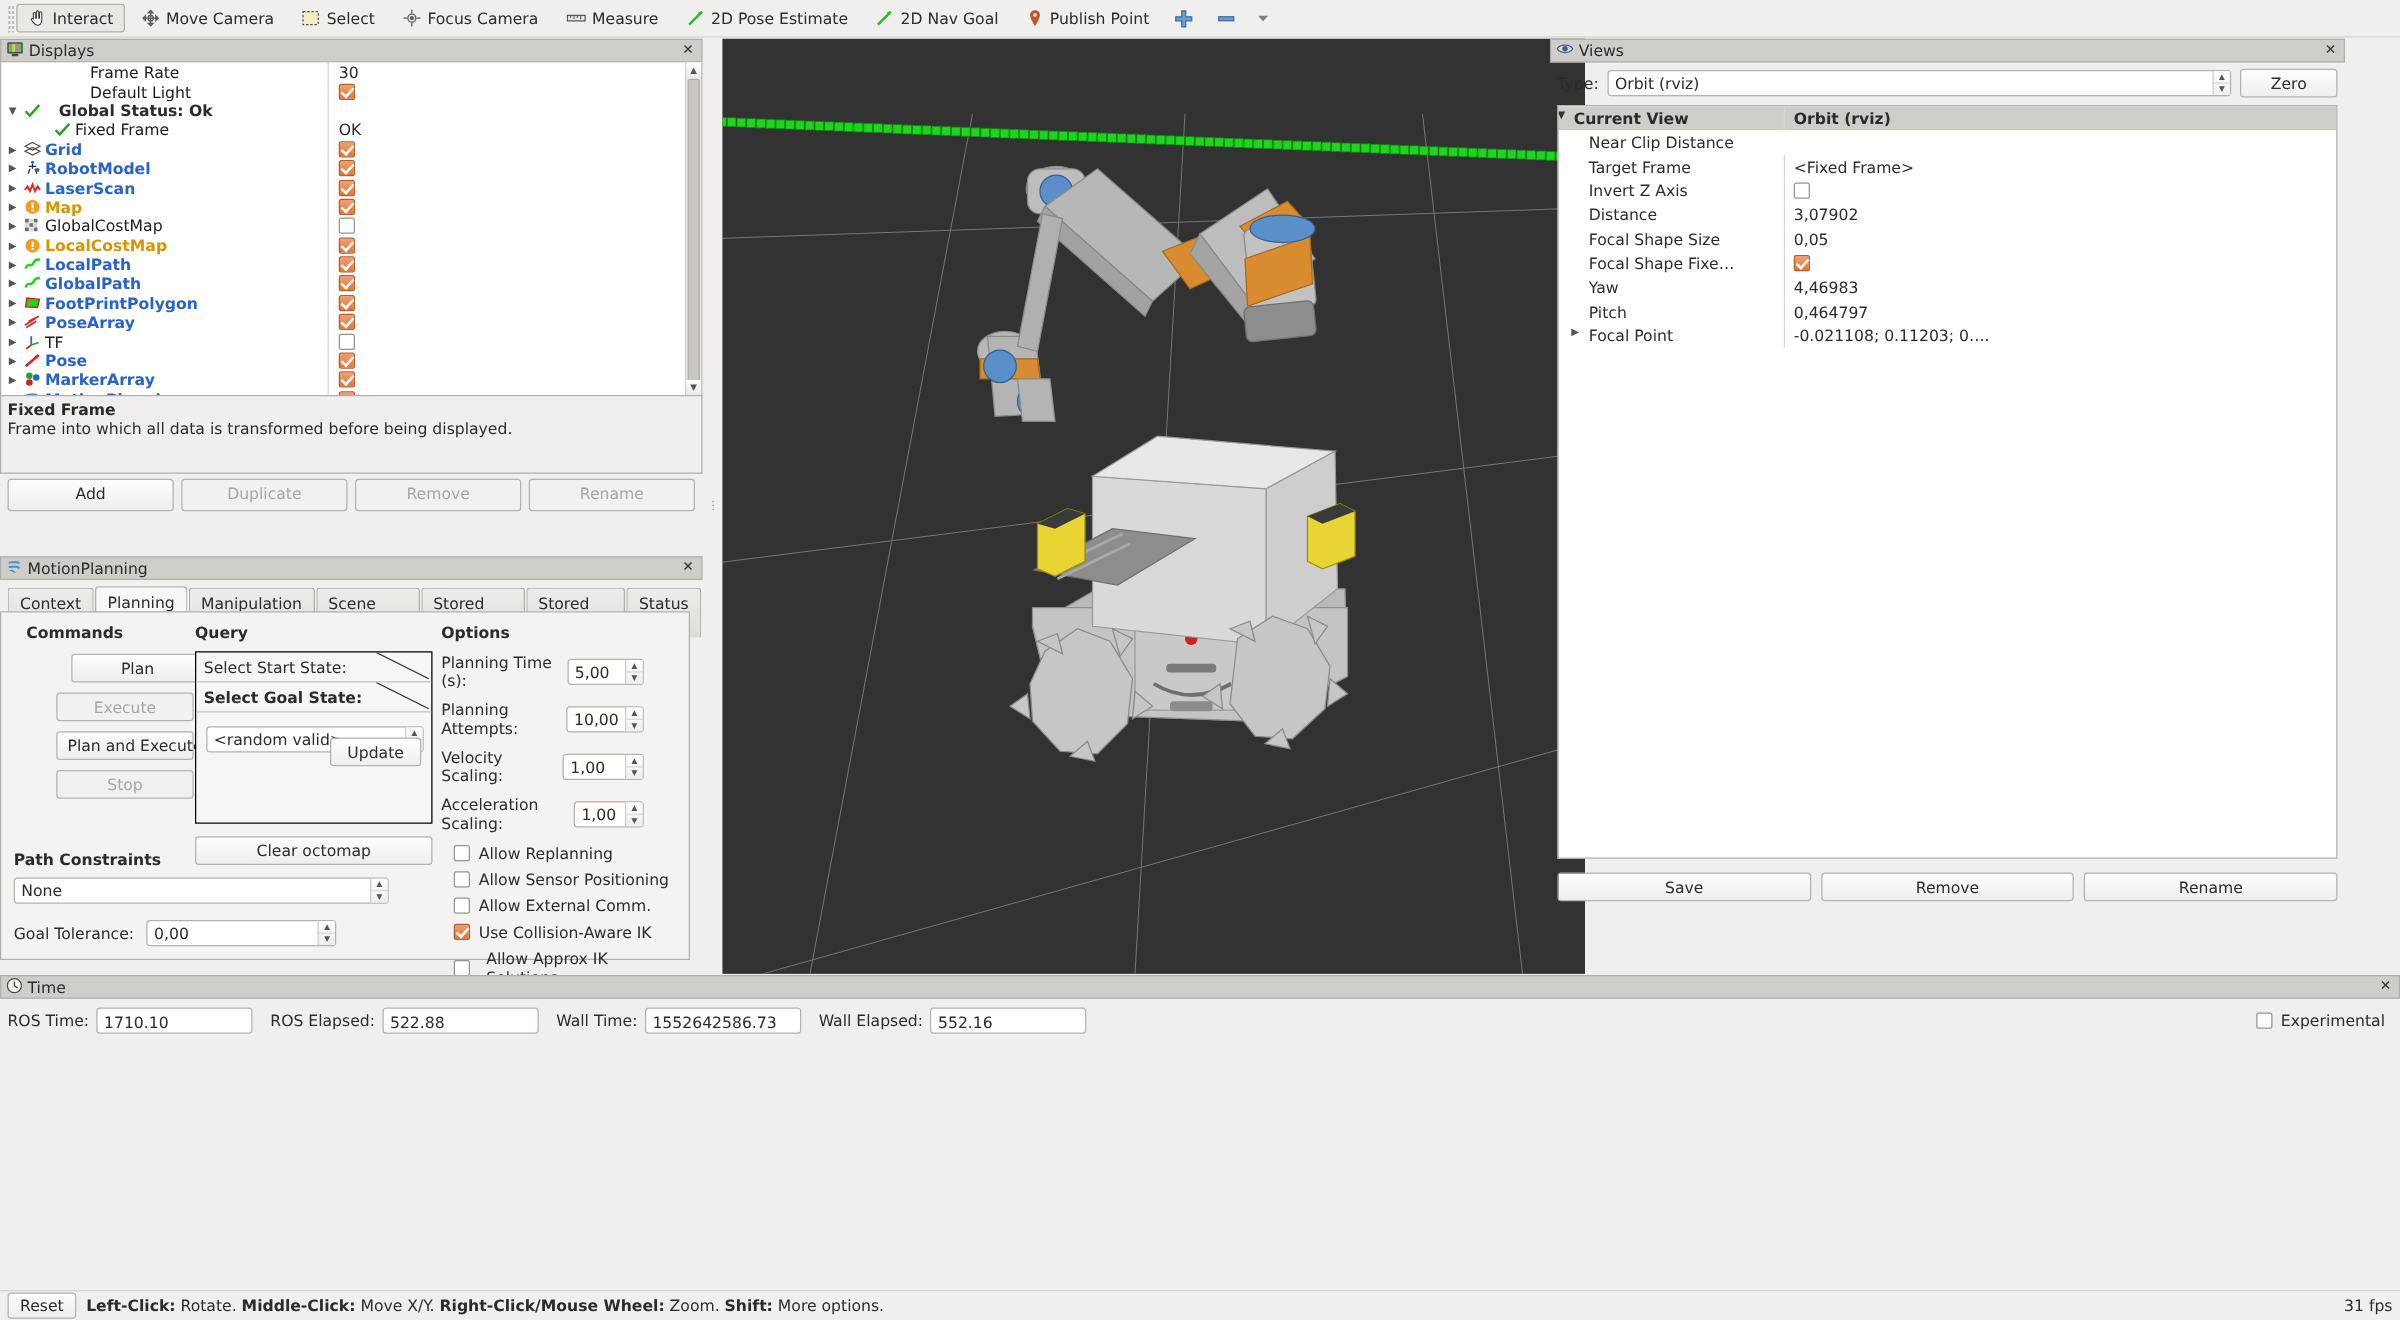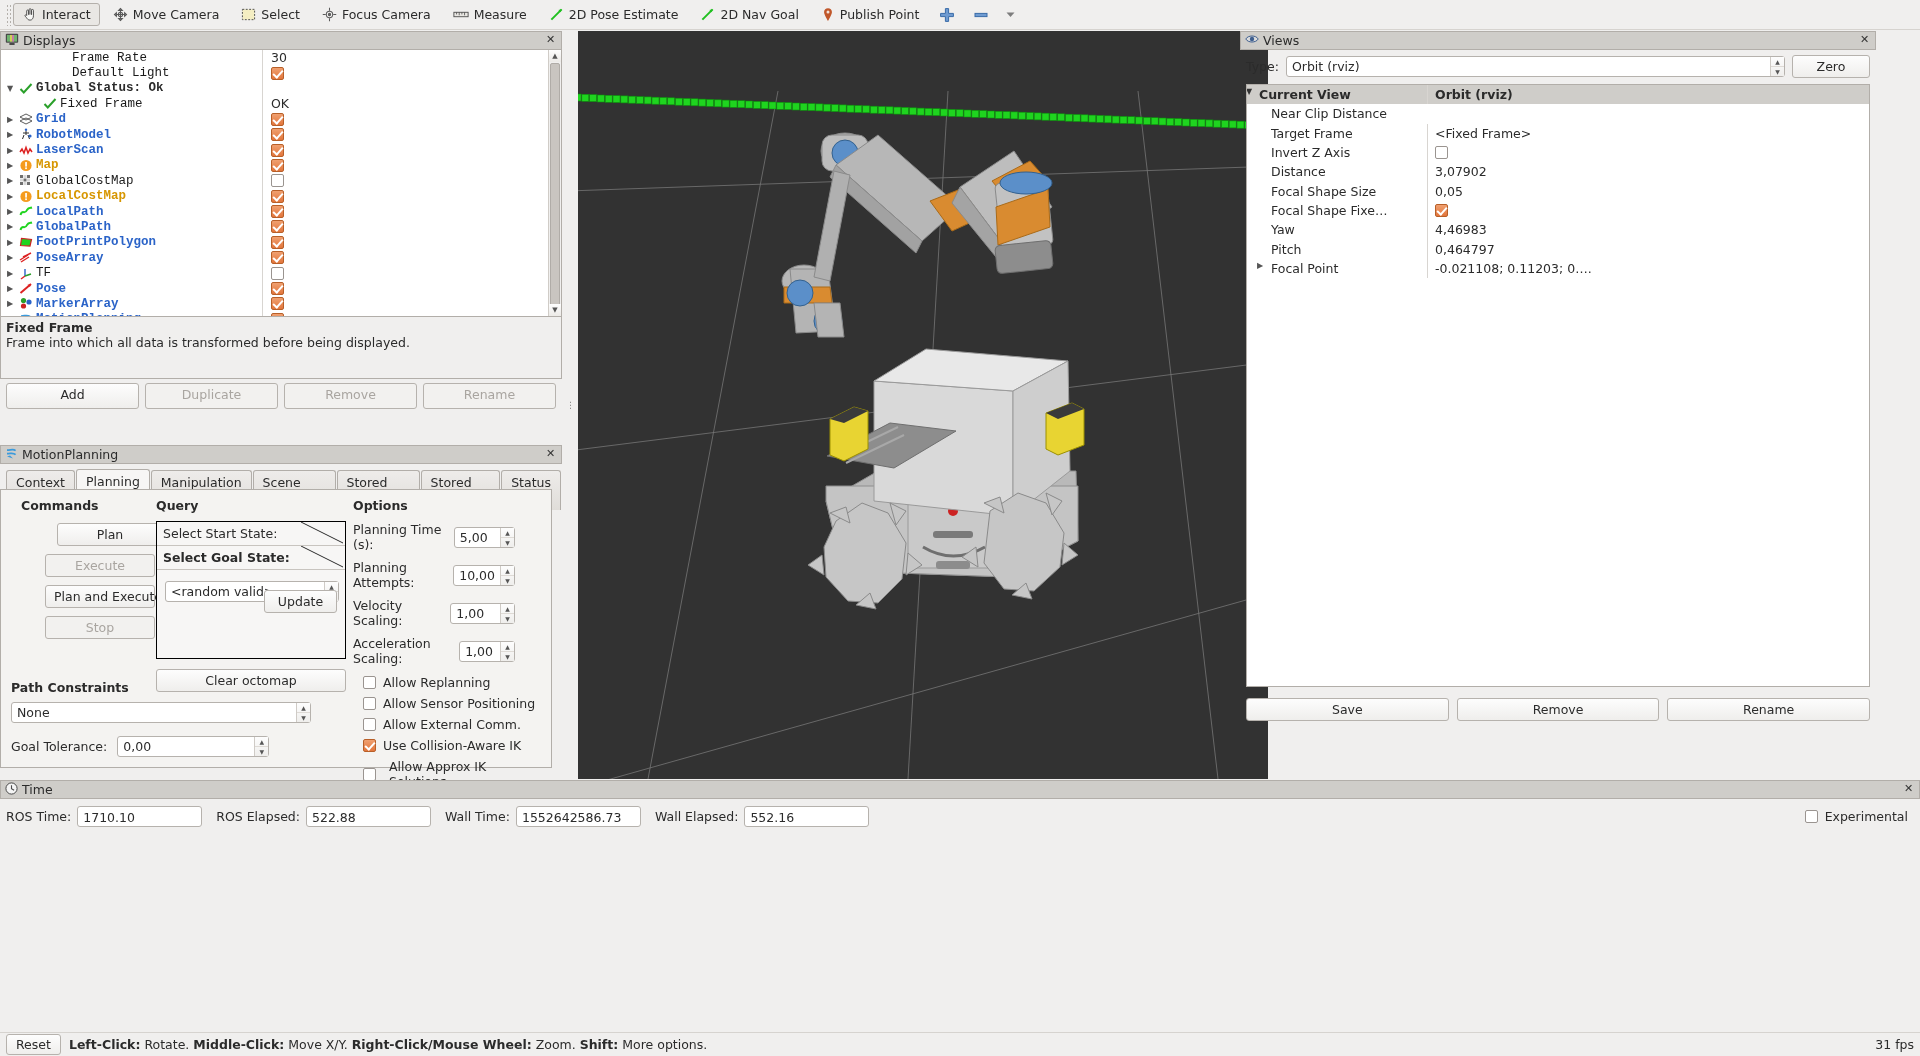--- a/index.html
+++ b/index.html
@@ -122,31 +122,31 @@
   }
   .tree-rows { flex: 1; }
   .trow {
     display: flex; align-items: center; height: 15.4px;
     font-size: 12.5px; padding-left: 6px;
   }
   .trow .arrow {
     width: 12px; color: #555; font-size: 8px; flex: none;
   }
   .trow .ic { width: 17px; flex: none; display: flex; align-items: center; }
-  .trow .nm { flex: 1; overflow: hidden; white-space: nowrap; font-family: Liberation Mono, monospace; }
+  .trow .nm { flex: 1; overflow: hidden; white-space: nowrap; }
   .trow .vcol {
     width: 286px; flex: none; border-left: 1px solid #d8d5d1;
     padding-left: 8px; display: flex; align-items: center; height: 15.4px;
   }
   .trow.indent1 { padding-left: 30px; }
   .trow.indent2 { padding-left: 42px; }
   .nm.blue { color: #2a63c8; font-weight: bold; }
   .nm.orange { color: #d79600; font-weight: bold; }
   .nm.plain { color: #1a1a1a; }
-  .nm.bold { font-weight: bold; }
+  .nm.bold { font-weight: bold; margin-left: 11px; }
   #disp-scroll {
     width: 13px; background: #f0efee; border-left: 1px solid #d0ccc7;
     position: relative; flex: none;
   }
   #disp-scroll .thumb {
     position: absolute; left: 1px; right: 1px; top: 13px; height: 278px;
     background: #c9c5c0; border: 1px solid #b0aca7; border-radius: 2px;
   }
   #disp-scroll .sarrow {
     position: absolute; left: 0; right: 0; height: 12px;

